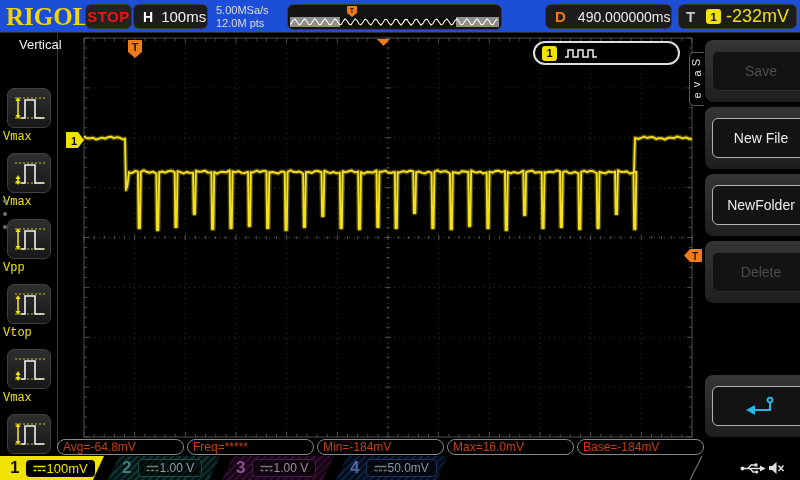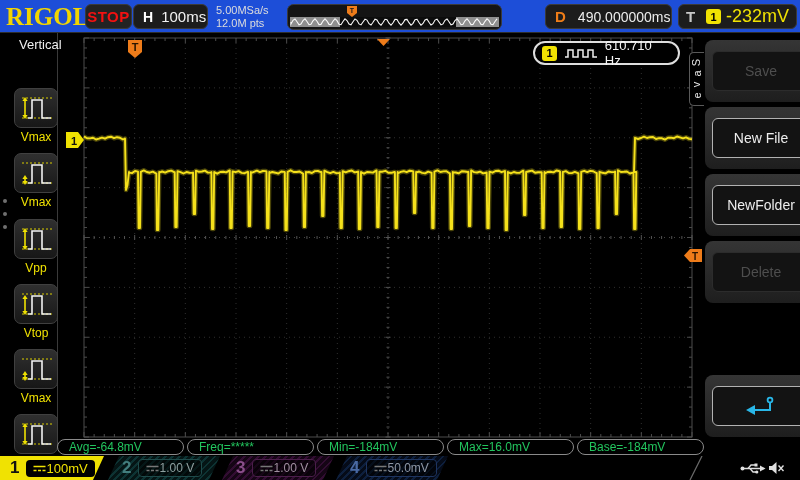--- a/index.html
+++ b/index.html
@@ -27,21 +27,21 @@
   .tlabel{color:#c9c9c9;font-weight:bold;font-size:15px;}
   .badge{display:inline-flex;align-items:center;justify-content:center;flex:0 0 auto;
          width:15px;height:15px;background:#f0e202;color:#000;border-radius:3px;
          font-weight:bold;font-size:11px;}
   .tlevel{color:#f0e202;font-size:18px;margin-left:auto;}
 
   
   #leftmenu{position:absolute;left:0;top:33px;width:58px;height:414px;
             border-right:1px solid #3a3a3a;box-sizing:border-box;}
   .vtitle{color:#f0f0f0;font-size:13px;text-align:center;padding-top:4px;padding-left:19px;}
-  .vitem{position:absolute;left:10px;width:52px;text-align:center;}
+  .vitem{position:absolute;left:3px;width:52px;font-family:Liberation Mono, monospace;}
   .vbtn{width:44px;height:40px;margin:0 auto;background:linear-gradient(#2f2f2f,#171717);
         border:1px solid #404040;border-radius:7px;box-sizing:border-box;
         display:flex;align-items:center;justify-content:center;}
   .vlabel{color:#f0e202;font-size:12px;margin-top:2px;}
   .dots{position:absolute;left:3px;top:166px;display:flex;flex-direction:column;gap:9px;}
   .dots i{width:4px;height:4px;border-radius:50%;background:#6f6f6f;}
 
   
   #scope{position:absolute;left:0;top:0;pointer-events:none;}
 
@@ -63,21 +63,21 @@
         background:linear-gradient(#353535,#1e1e1e);}
   .skey{position:absolute;left:7px;right:7px;top:11px;bottom:11px;background:#131313;
         border-radius:6px;display:flex;align-items:center;justify-content:center;
         font-size:14px;box-sizing:border-box;}
   .skey.on{border:1px solid #b2b2b2;color:#ededed;}
   .skey.off{border:1px solid #2c2c2c;color:#4e4e4e;}
 
   
   .meas{position:absolute;top:439px;height:16px;width:127px;background:#000;
         border:1px solid #8a8a8a;border-radius:8px;box-sizing:border-box;
-        color:#22c55e;font-size:12px;line-height:14px;padding-left:11px;}
+        color:#c2410c;font-size:12px;line-height:14px;padding-left:5px;}
 
   
   #chbar{position:absolute;left:0;top:456px;width:800px;height:24px;background:#000;}
   .chtab{position:absolute;top:0;height:24px;display:flex;align-items:center;}
   .chnum{font-weight:bold;font-size:17px;margin-left:10px;}
   .chval{display:flex;align-items:center;border-radius:4px;
          padding:1px 7px;margin-left:7px;font-size:13px;}
 </style>
 </head>
 <body>
@@ -549,21 +549,20 @@
         <polygon points="702,249 690,249 684,255.5 690,262 702,262" fill="#ee7c1a"></polygon>
         <text x="692" y="259.5" font-size="10" font-weight="bold" fill="#2a1500" font-family="Liberation Sans, sans-serif">T</text>
       </g>
     </svg>
 
   <div id="freqbox">
     <span class="badge">1</span>
     <svg width="36" height="14">
       <path d="M2,11 H5 V4 H10 V11 H15 V4 H20 V11 H25 V4 H30 V11 H34" fill="none" stroke="#f0f0f0" stroke-width="1.5"></path>
     </svg>
-    <span class="fval">610.710 Hz</span>
   </div>
 
   <div id="savetab">
       <span>S</span>
       <span>a</span>
       <span>v</span>
       <span>e</span>
     </div>
   <div id="rightmenu">
       <div class="slot" style="top: 7px;">

